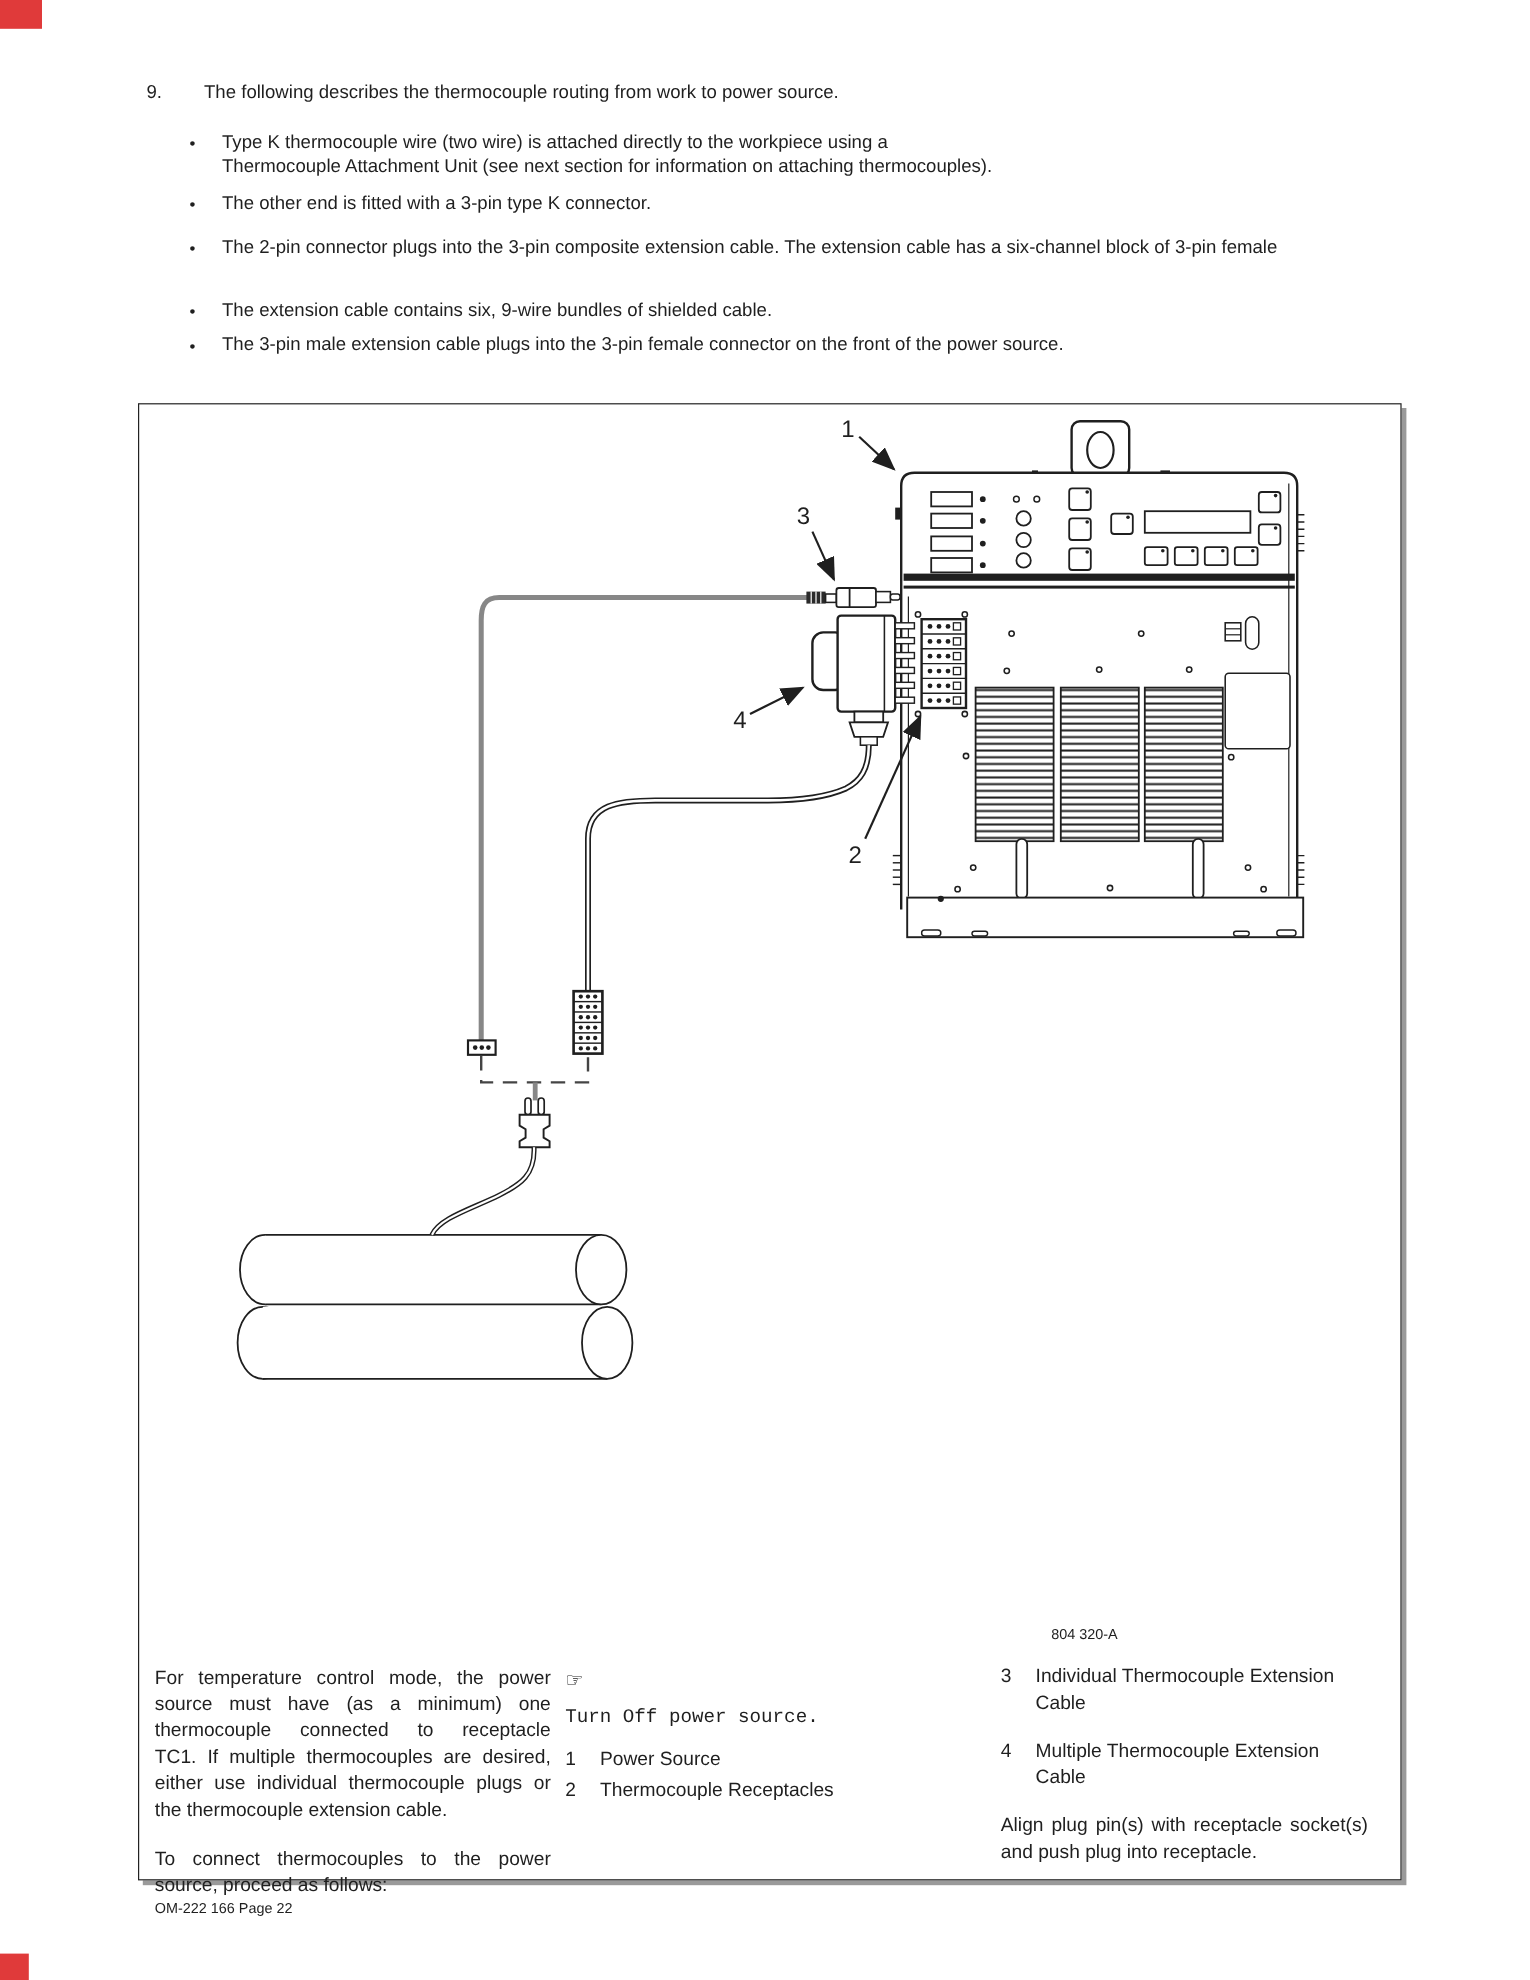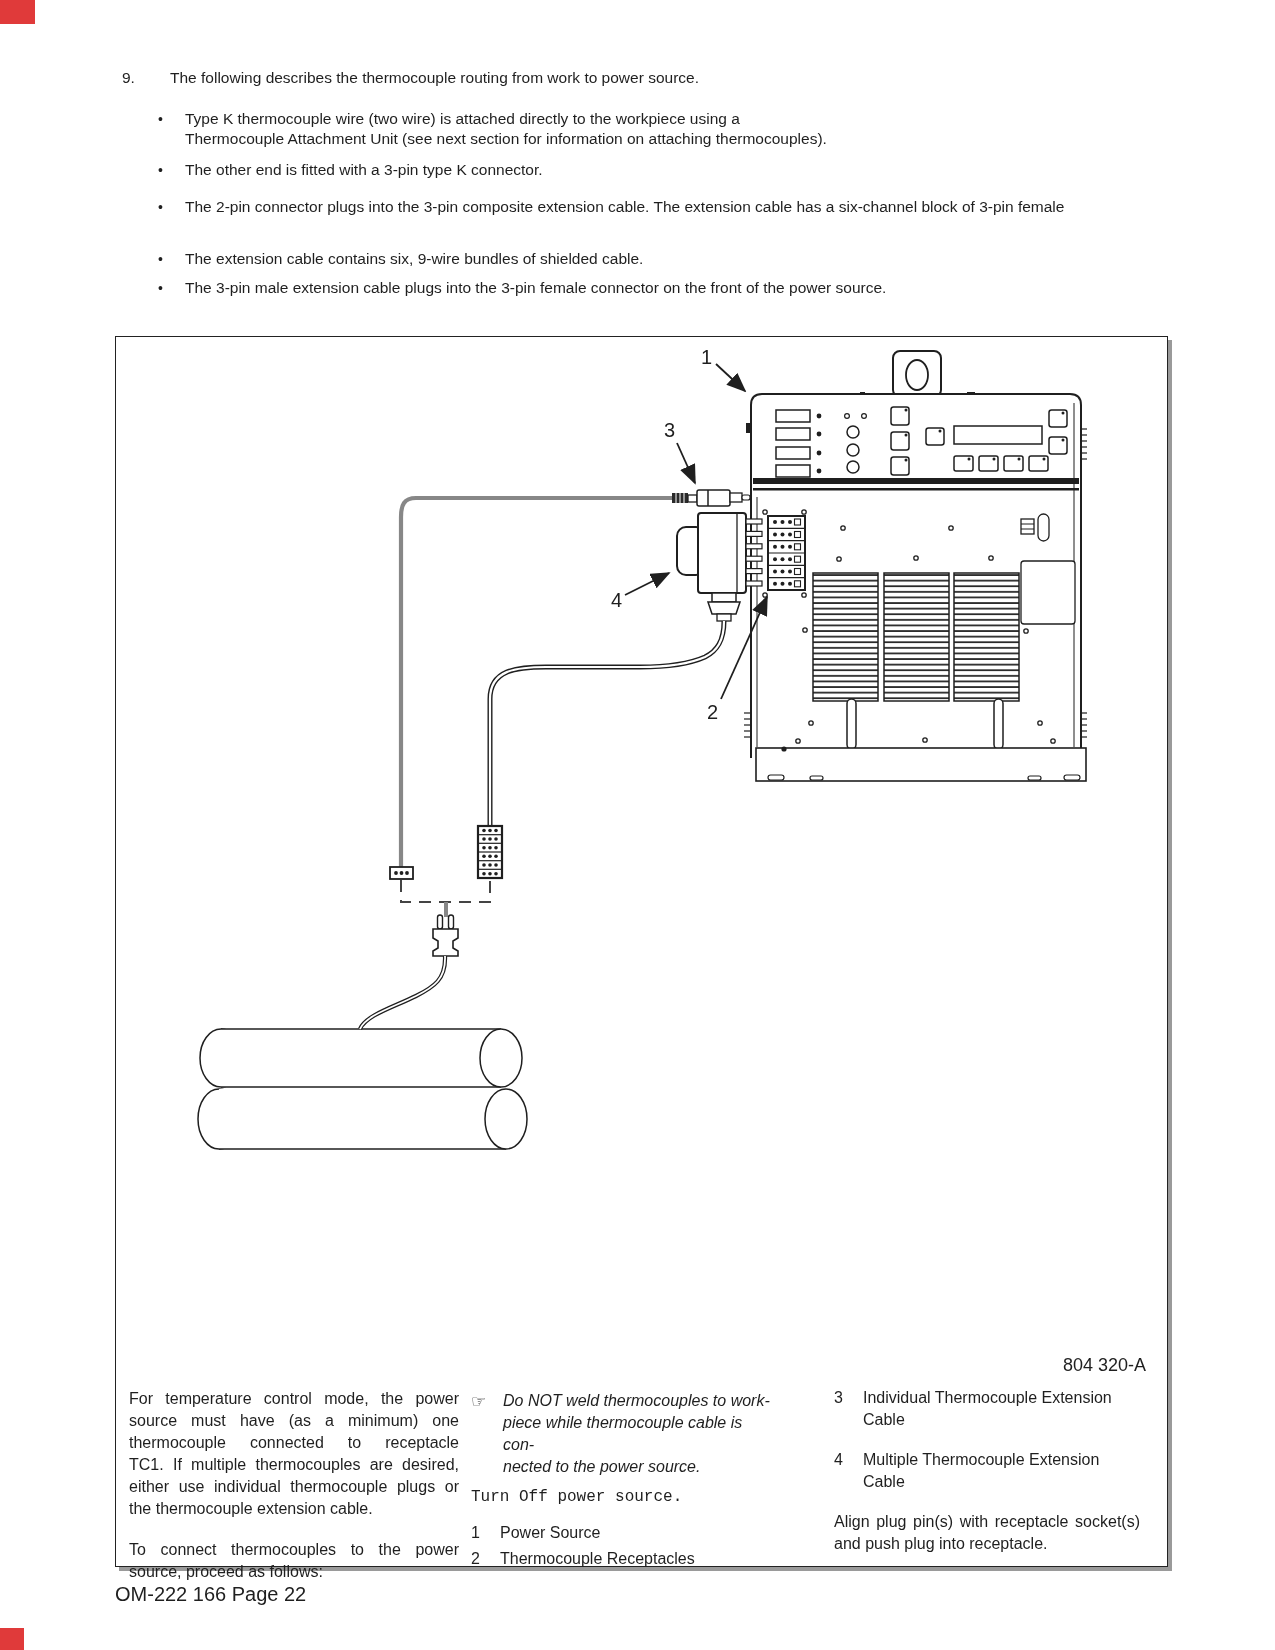--- a/index.html
+++ b/index.html
@@ -13,39 +13,39 @@
   #item9 .num{width:48px;flex:none;}
   .bullet{position:absolute;left:158px;display:flex;font-size:15.5px;line-height:20px;}
   .bullet .dot{width:27px;flex:none;font-size:14px;}
   
   #figbox{
     left:115px;top:336px;width:1051px;height:1229px;
     border:1.5px solid #222;background:#fff;
     box-shadow:4px 4px 0 #9a9a9a;
   }
   #figbox svg{position:absolute;left:0;top:0;}
-  #figref{position:absolute;left:718px;top:1018px;width:312px;text-align:right;font-size:18px;}
+  #figref{position:absolute;left:760px;top:1018px;width:312px;text-align:left;font-size:12px;}
   .fcol{position:absolute;font-size:16px;line-height:22px;}
   #colA{left:13px;top:1051px;width:330px;}
   #colA .p2{margin-top:19px;}
   .j{text-align:justify;text-align-last:justify;}
   #colB{left:355px;top:1053px;width:300px;}
   #colB .noterow{display:flex;}
   #colB .noteicon{width:32px;flex:none;font-family:"DejaVu Sans", sans-serif;font-size:17px;}
   #colB .noteline{font-style:italic;}
   #colB .turnoff{margin-top:8px;font-family:Liberation Mono, monospace;}
   .lgrow{display:flex;}
   .lgrow .num{width:29px;flex:none;}
   #colB .lg1{margin-top:14px;}
   #colB .lg2{margin-top:4px;}
   #colC{left:718px;top:1050px;width:316px;}
   #colC .lg4{margin-top:18px;}
   #colC .alignp{margin-top:18px;width:306px;}
   
-  #footer{left:115px;top:1583px;font-size:20px;}
+  #footer{left:129px;top:1583px;font-size:12px;}
   
   .redmark{background:#e03a3a;}
   #mark-top{left:0;top:0;width:35px;height:24px;}
   #mark-bottom{left:0;top:1628px;width:24px;height:22px;}
 </style>
 </head>
 <body>
 
 <div class="abs redmark" id="mark-top"></div>
 <div class="abs redmark" id="mark-bottom"></div>
@@ -369,25 +369,20 @@
     </div>
     <div class="p2">
       <div class="j">To connect thermocouples to the power</div>
       <div>source, proceed as follows:</div>
     </div>
   </div>
 
   <div class="fcol" id="colB">
     <div class="noterow">
       <span class="noteicon">☞</span>
-      <span>
-        <div class="noteline">Do NOT weld thermocouples to work-</div>
-        <div class="noteline">piece while thermocouple cable is con-</div>
-        <div class="noteline">nected to the power source.</div>
-      </span>
     </div>
     <div class="turnoff">Turn Off power source.</div>
     <div class="lgrow lg1">
       <span class="num">1</span>
       <span>Power Source</span>
     </div>
     <div class="lgrow lg2">
       <span class="num">2</span>
       <span>Thermocouple Receptacles</span>
     </div>

